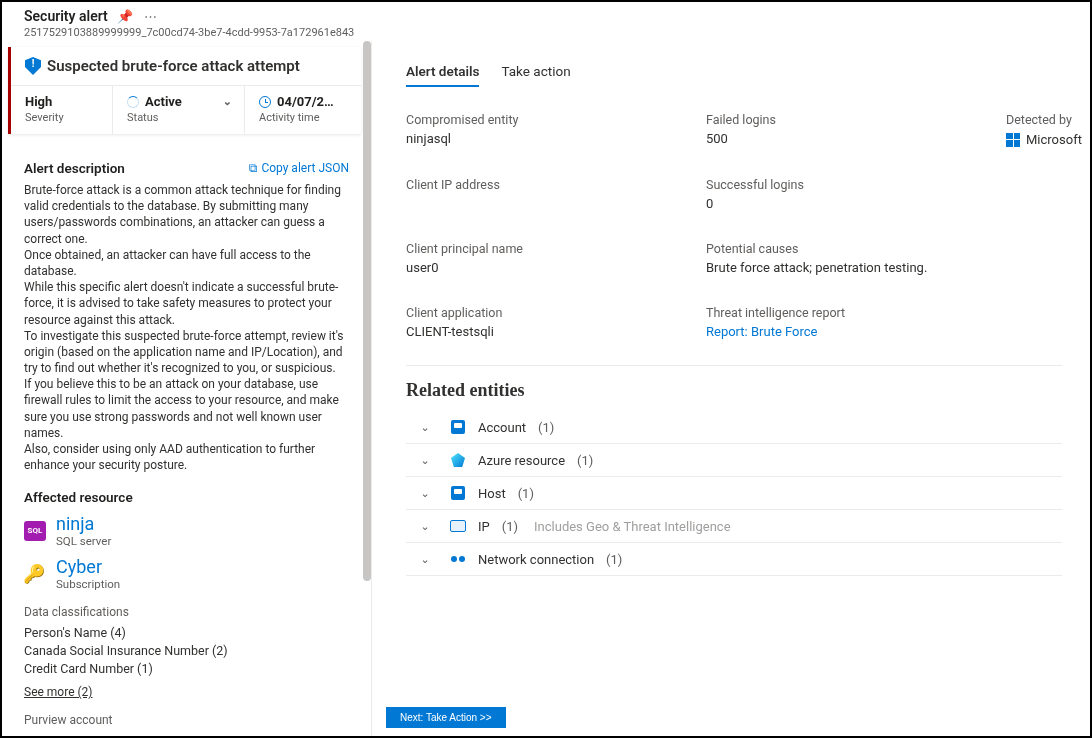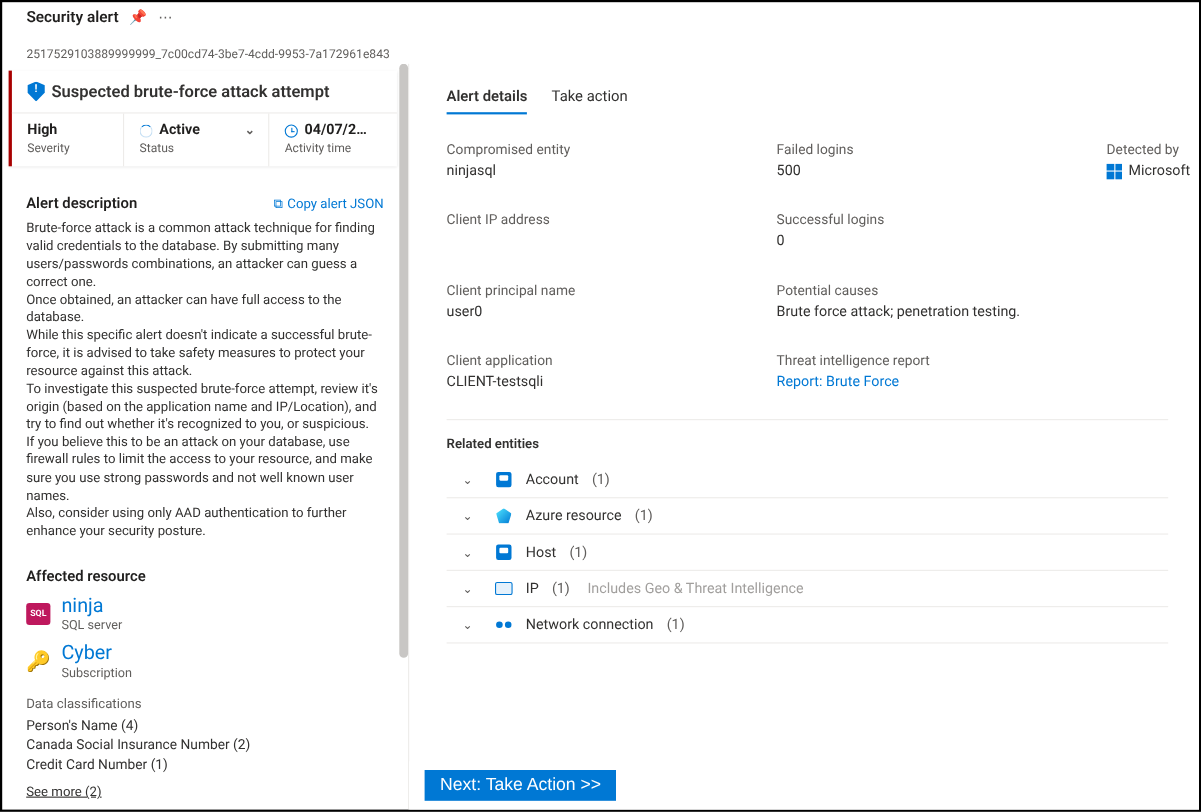--- a/index.html
+++ b/index.html
@@ -28,21 +28,21 @@
     gap: 10px;
   }
   .header-title {
     font-size: 14px;
     font-weight: 600;
     color: #201f1e;
   }
   .header-sub {
     font-size: 11px;
     color: #605e5c;
-    margin-top: 19px;
+    margin-top: 2px;
   }
   .hicon { color: #605e5c; cursor: pointer; }
   .content {
     flex: 1;
     display: flex;
     min-height: 0;
   }
   
   .left {
     width: 370px;
@@ -162,21 +162,21 @@
     align-items: center;
     gap: 10px;
     margin: 8px 0;
   }
   .aff-icon {
     width: 22px; height: 22px; flex-shrink: 0;
     display: flex; align-items: center; justify-content: center;
     font-size: 14px;
   }
   .sqlicon {
-    width: 36px; height: 20px; background: #be185d; border-radius: 3px;
+    width: 36px; height: 20px; background: #a21caf; border-radius: 3px;
     color: #fff; font-size: 8px; font-weight: 700; display: flex;
     align-items: center; justify-content: center;
   }
   .keyicon { color: #ffb900; font-size: 18px; }
   .aff-name { color: #0078d4; font-size: 18px; cursor: pointer;}
   .aff-type { color: #605e5c; font-size: 11.5px; }
   .subhead {
     font-size: 12px;
     color: #605e5c;
     margin: 14px 0 6px 0;
@@ -263,23 +263,24 @@
   .mslogo span:nth-child(3){background:#00a4ef;}
   .mslogo span:nth-child(4){background:#ffb900;}
   .mslogo.blue span{background:#0078d4;}
 
   .divider {
     border: none;
     border-top: 1px solid #edebe9;
     margin: 26px 0 14px 0;
   }
   .rel-title {
-    font-size: 12px;
+    font-size: 18px;
     font-weight: 600;
     margin-bottom: 10px;
+    font-family: Liberation Serif, serif;
   }
   .rel-row {
     display: flex;
     align-items: center;
     gap: 12px;
     padding: 8px 6px;
     border-bottom: 1px solid #edebe9;
     font-size: 13px;
     cursor: pointer;
   }
@@ -301,21 +302,21 @@
     position: absolute;
     left: 0; right: 0; bottom: 0;
     padding: 8px 14px;
     background: #fff;
   }
   .next-btn {
     background: #0078d4;
     color: #fff;
     border: none;
     padding: 5px 14px;
-    font-size: 16px;
+    font-size: 10px;
     cursor: pointer;
   }
   
   .ic-acct, .ic-host { width:14px;height:14px;background:#0078d4;border-radius:2px;position:relative;}
   .ic-acct::after, .ic-host::after {content:"";position:absolute;inset:3px 3px 6px 3px;background:#fff;border-radius:1px;}
   .ic-azure {
     width: 14px; height: 14px;
     background: linear-gradient(135deg,#50e6ff,#0078d4);
     clip-path: polygon(50% 0, 100% 35%, 80% 100%, 20% 100%, 0 35%);
   }
@@ -384,21 +385,21 @@
           </div>
           <div class="desc-text" style="white-space: pre-line;">Brute-force attack is a common attack technique for finding valid credentials to the database. By submitting many users/passwords combinations, an attacker can guess a correct one.
 Once obtained, an attacker can have full access to the database.
 While this specific alert doesn't indicate a successful brute-force, it is advised to take safety measures to protect your resource against this attack.
 To investigate this suspected brute-force attempt, review it's origin (based on the application name and IP/Location), and try to find out whether it's recognized to you, or suspicious.
 If you believe this to be an attack on your database, use firewall rules to limit the access to your resource, and make sure you use strong passwords and not well known user names.
 Also, consider using only AAD authentication to further enhance your security posture.</div>
         </div>
 
         <div class="section">
-          <div class="section-head" style="margin-top:22px;text-align:right;">
+          <div class="section-head" style="margin-top:12px;text-align:right;">
             <span class="section-title">Affected resource</span>
           </div>
           <div class="aff-row">
             <span class="aff-icon">
                 <span class="sqlicon">SQL</span>
               </span>
             <div>
               <div class="aff-name">ninja</div>
               <div class="aff-type">SQL server</div>
             </div>

